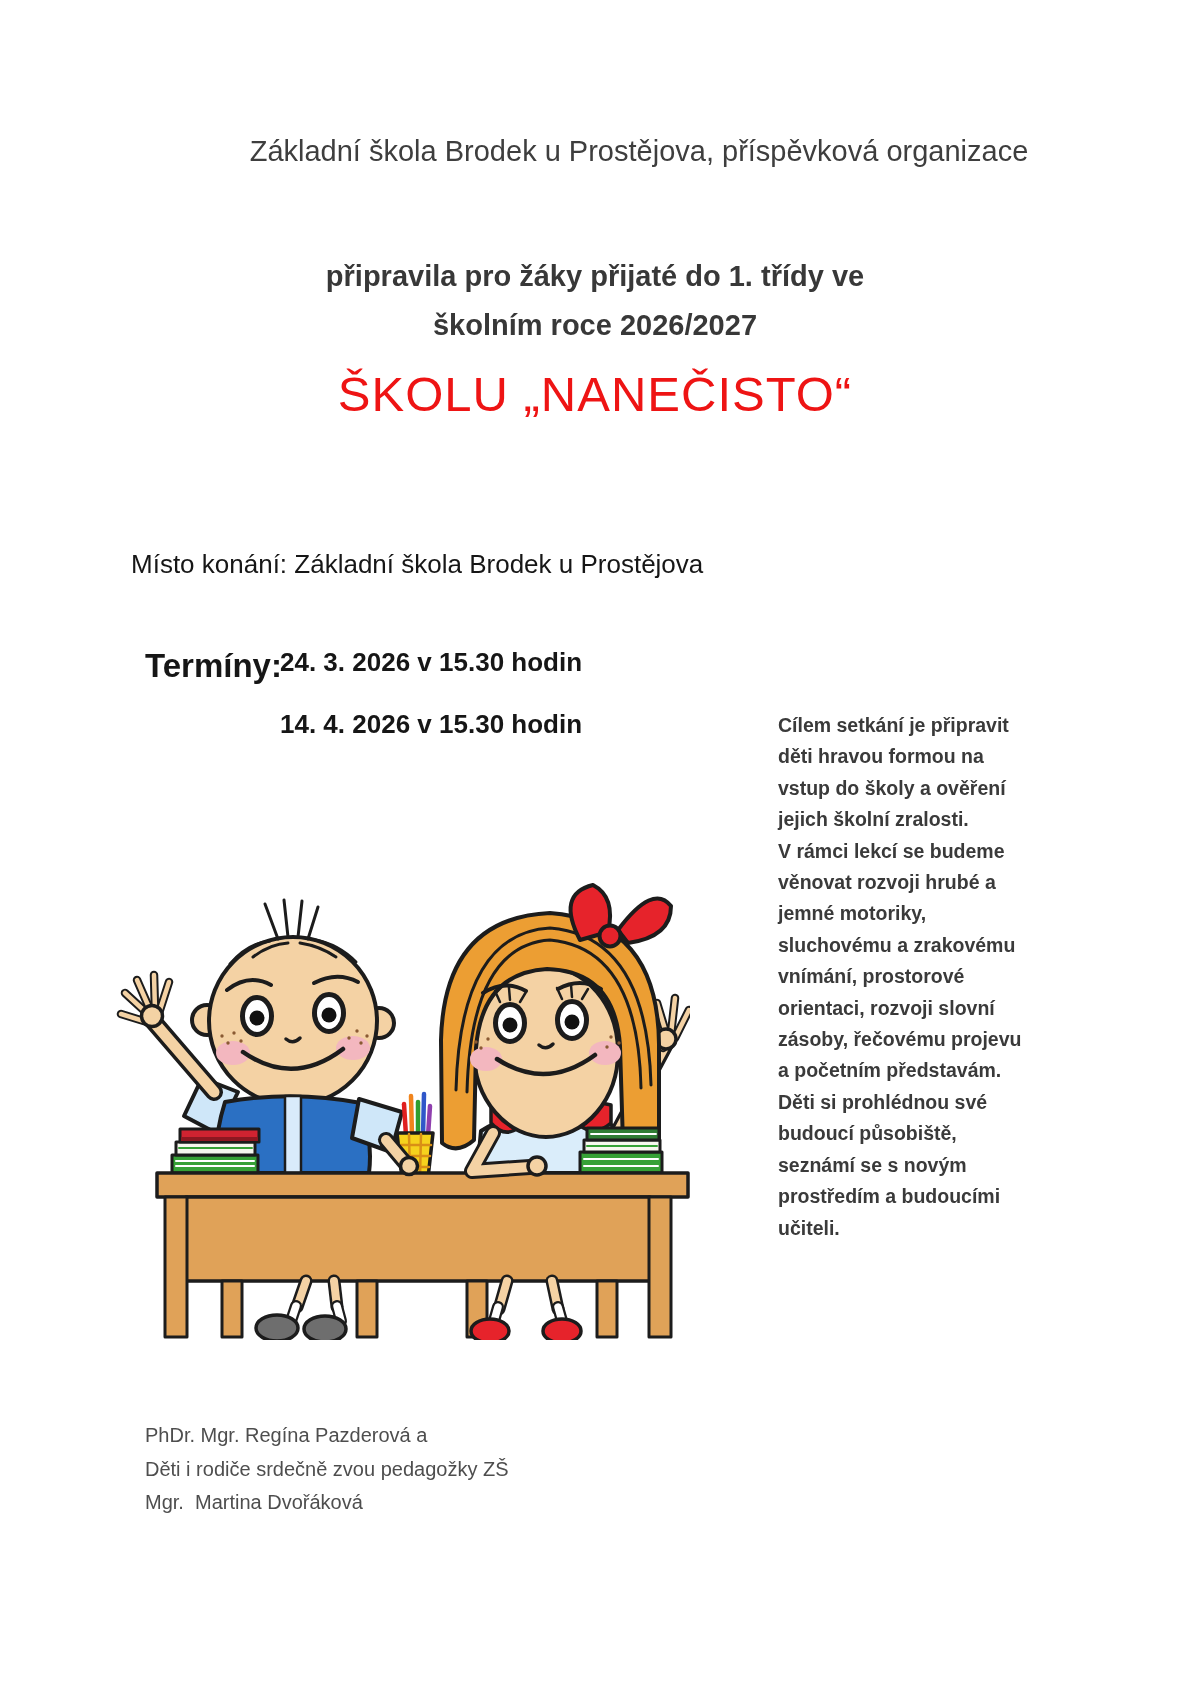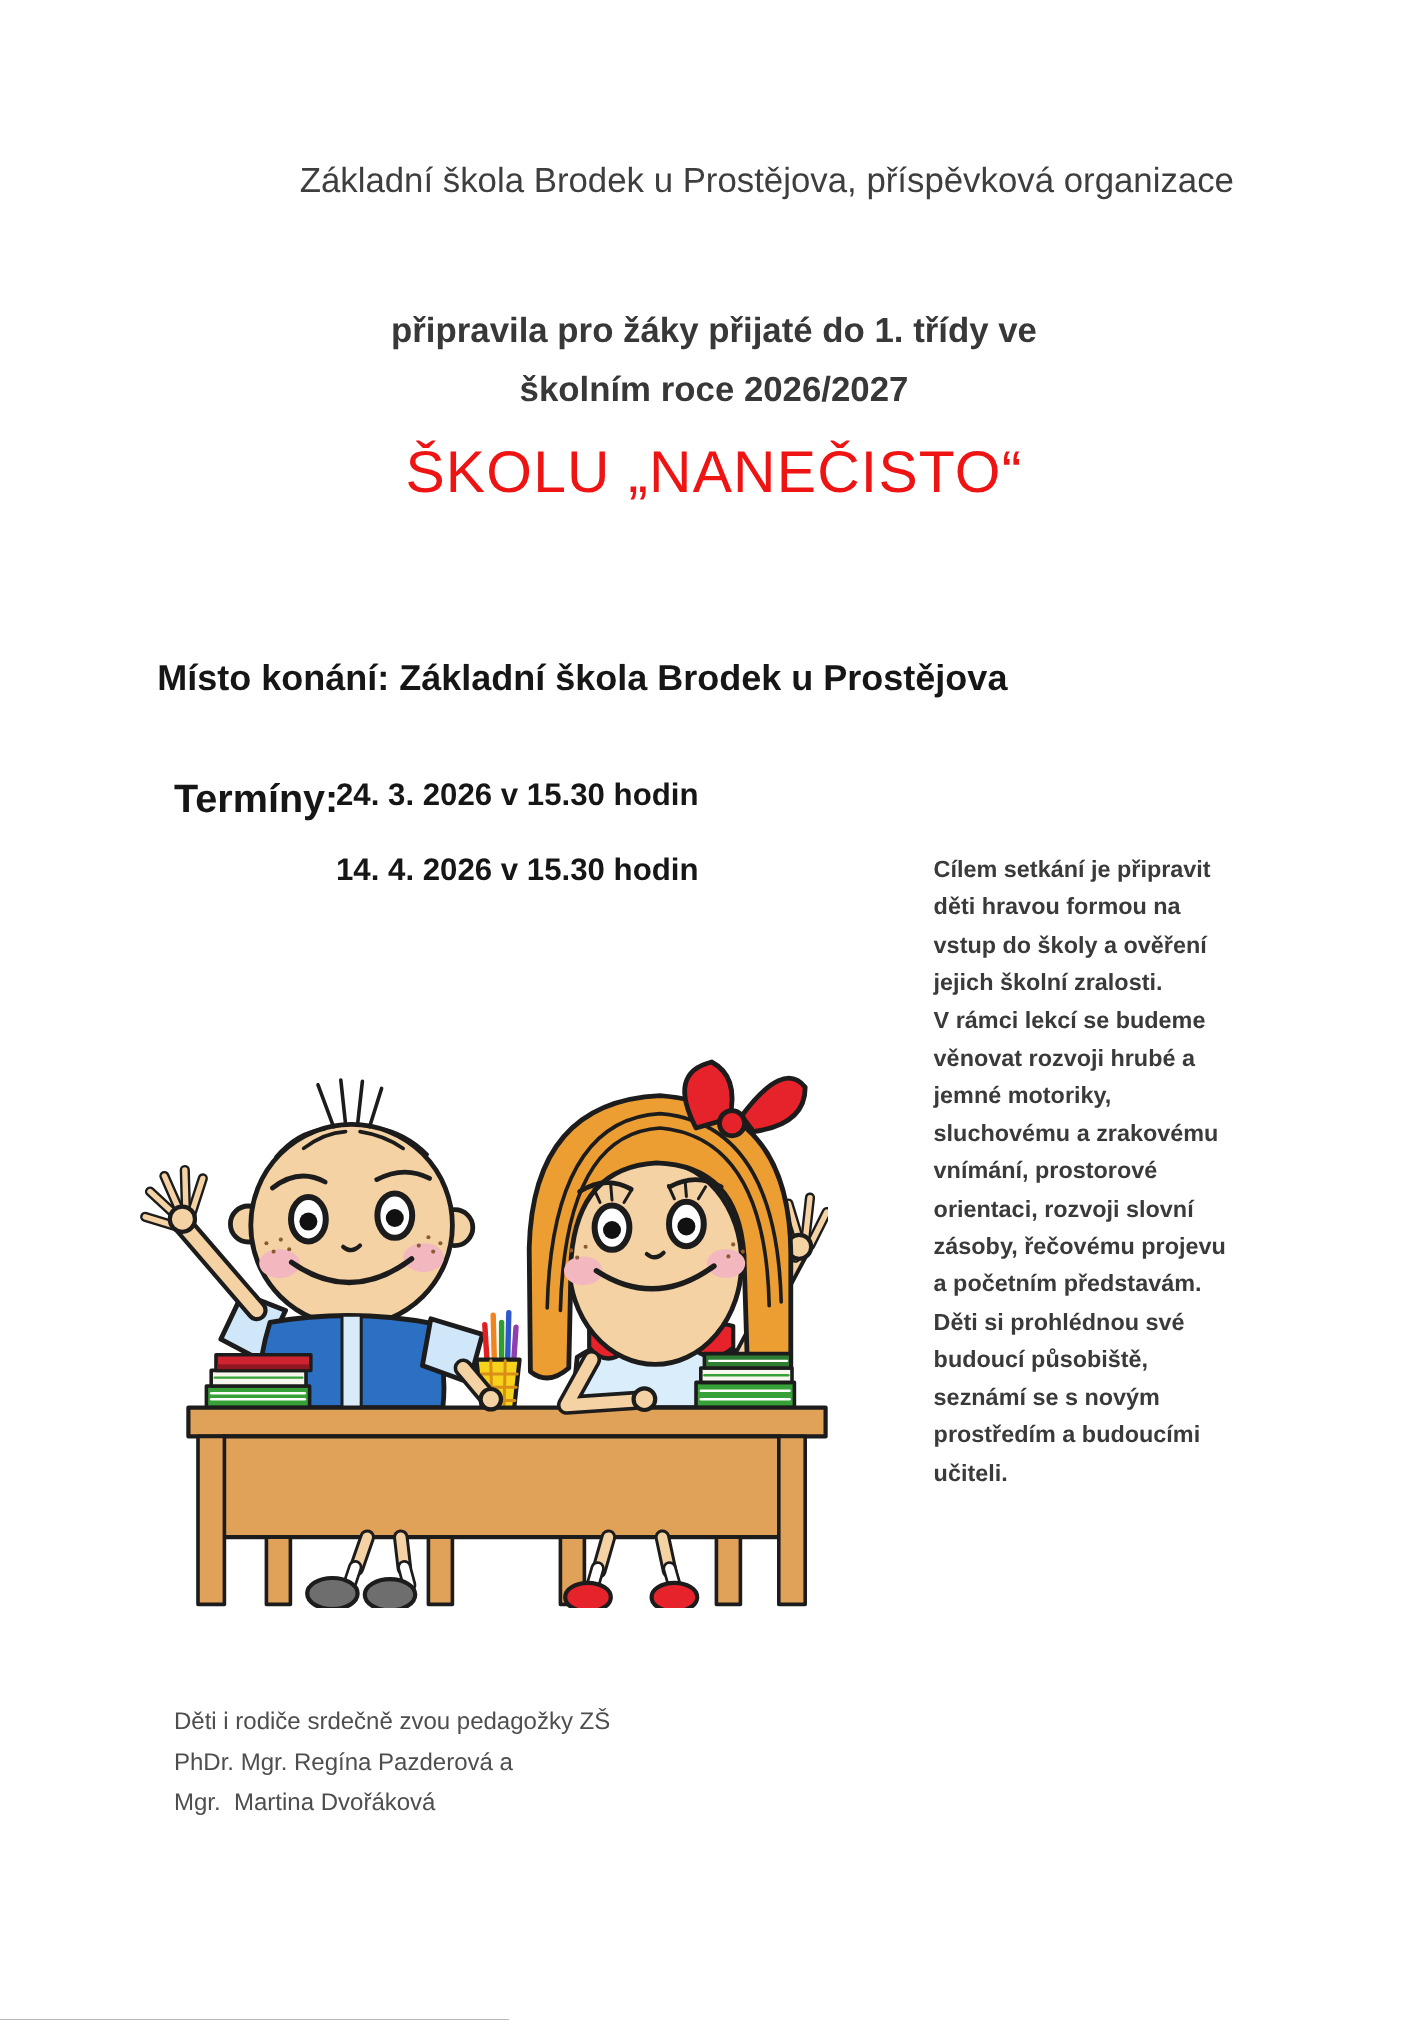--- a/index.html
+++ b/index.html
@@ -26,21 +26,21 @@
     margin-top:12px;
   }
   .main-title{
     position:absolute;top:362px;left:0;width:1190px;margin:0;
     text-align:center;
     font-size:49px;line-height:64px;font-weight:400;letter-spacing:1px;
     color:var(--title-red,#ee1414);
   }
   .venue{
     position:absolute;top:549px;left:131px;
-    font-size:30px;font-weight:700;
+    font-size:26px;font-weight:400;
     color:var(--text-black,#161616);
   }
   .dates-label{
     position:absolute;top:647px;left:145px;
     font-size:33px;font-weight:700;
     color:var(--text-black,#161616);
   }
   .date1{
     position:absolute;top:647px;left:280px;
     font-size:26px;font-weight:700;
@@ -308,18 +308,18 @@
       <line x1="388" y1="467" x2="384" y2="481" stroke="#1c1c1c" stroke-width="12"></line>
       <line x1="388" y1="467" x2="384" y2="481" stroke="#ffffff" stroke-width="7.5"></line>
       <line x1="448" y1="467" x2="452" y2="481" stroke="#1c1c1c" stroke-width="12"></line>
       <line x1="448" y1="467" x2="452" y2="481" stroke="#ffffff" stroke-width="7.5"></line>
       <ellipse cx="380" cy="491" rx="19" ry="12" fill="#e6232b" stroke="#1c1c1c" stroke-width="3.5"></ellipse>
       <ellipse cx="452" cy="491" rx="19" ry="12" fill="#e6232b" stroke="#1c1c1c" stroke-width="3.5"></ellipse>
     </g>
   </svg>
 
   <div class="credits">
+    <div>PhDr. Mgr. Regína Pazderová a</div>
     <div>Děti i rodiče srdečně zvou pedagožky ZŠ</div>
-    <div>PhDr. Mgr. Regína Pazderová a</div>
     <div>Mgr.  Martina Dvořáková</div>
   </div>
 
 </div>
 
 </body></html>

